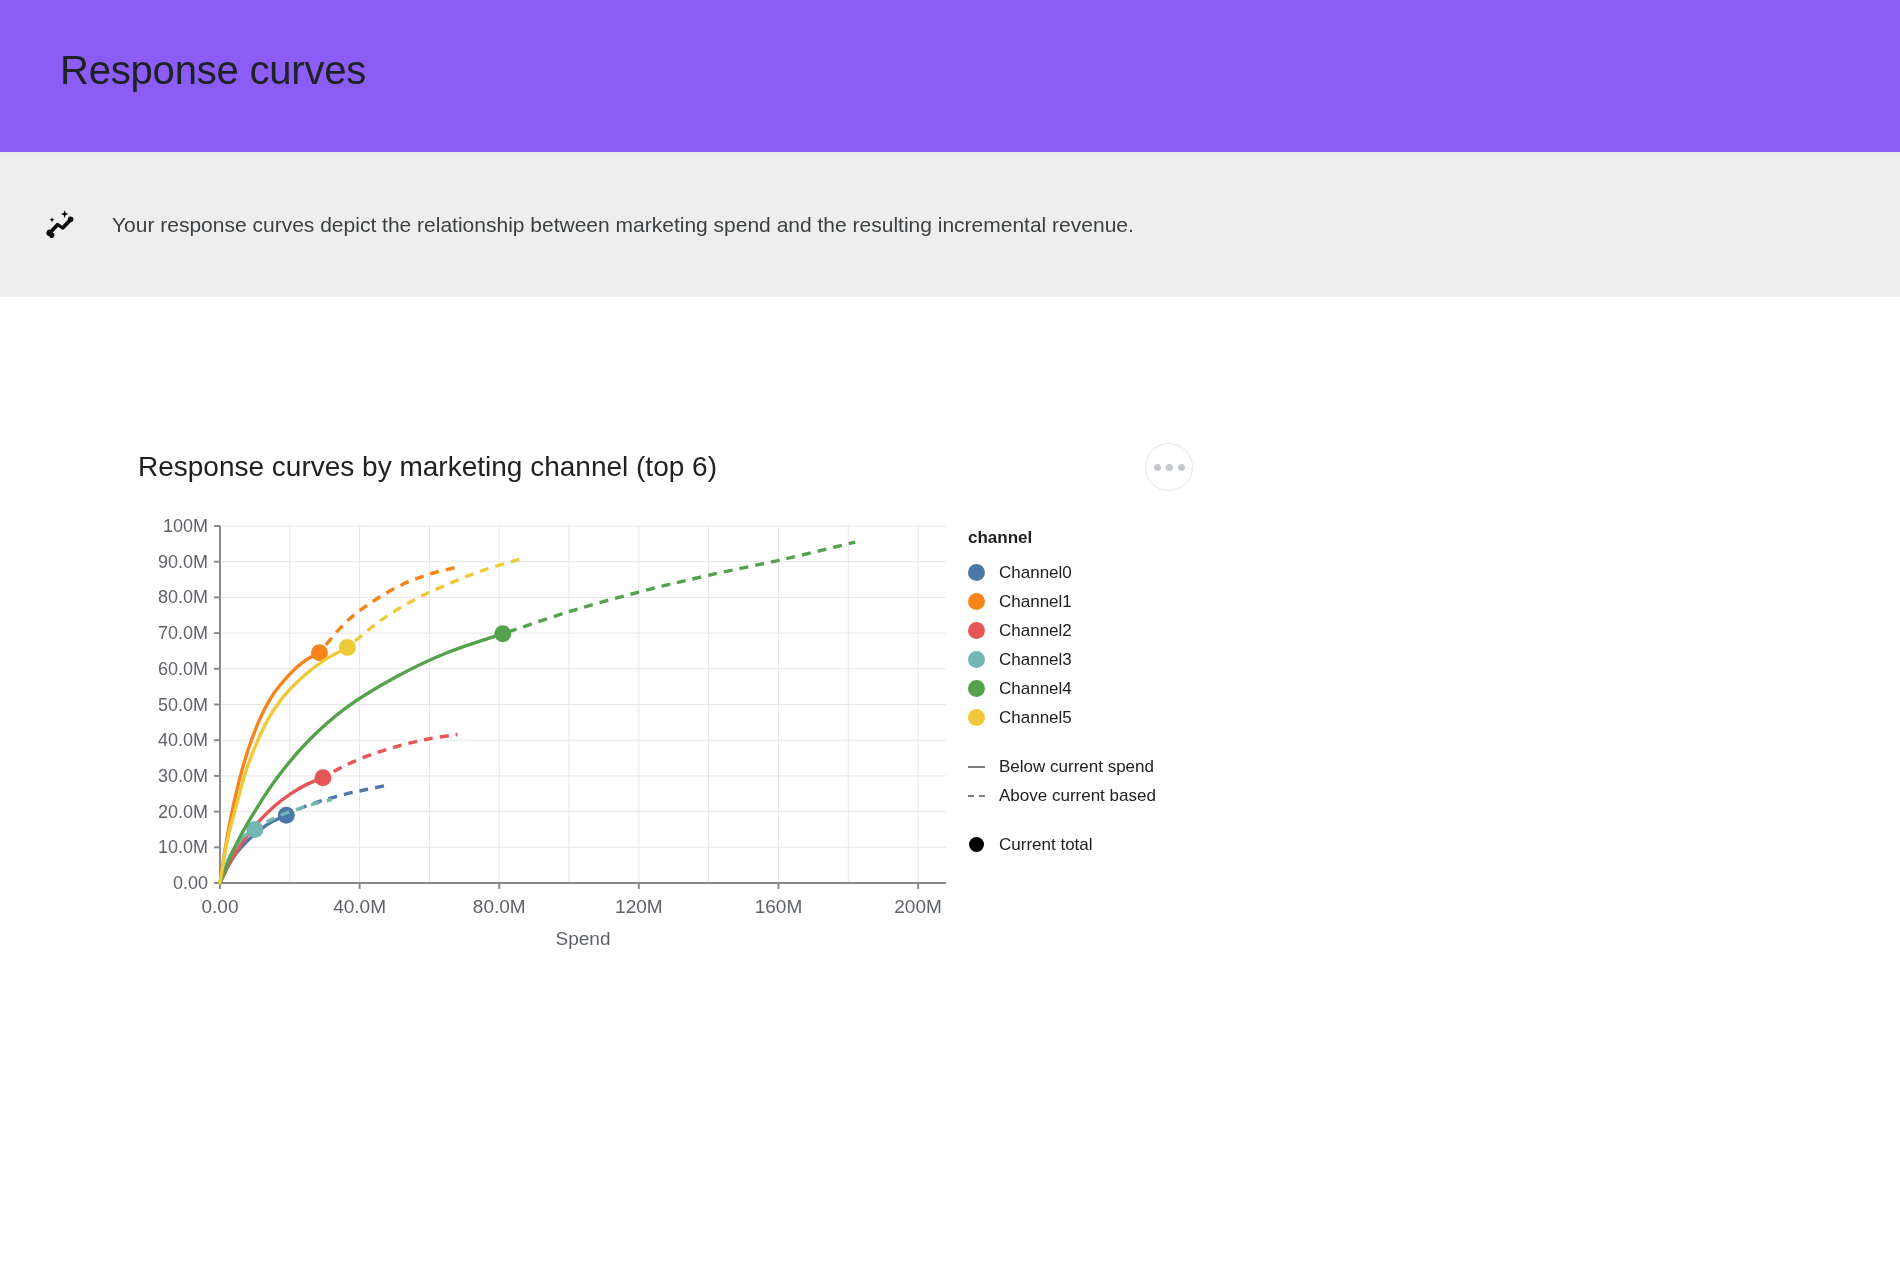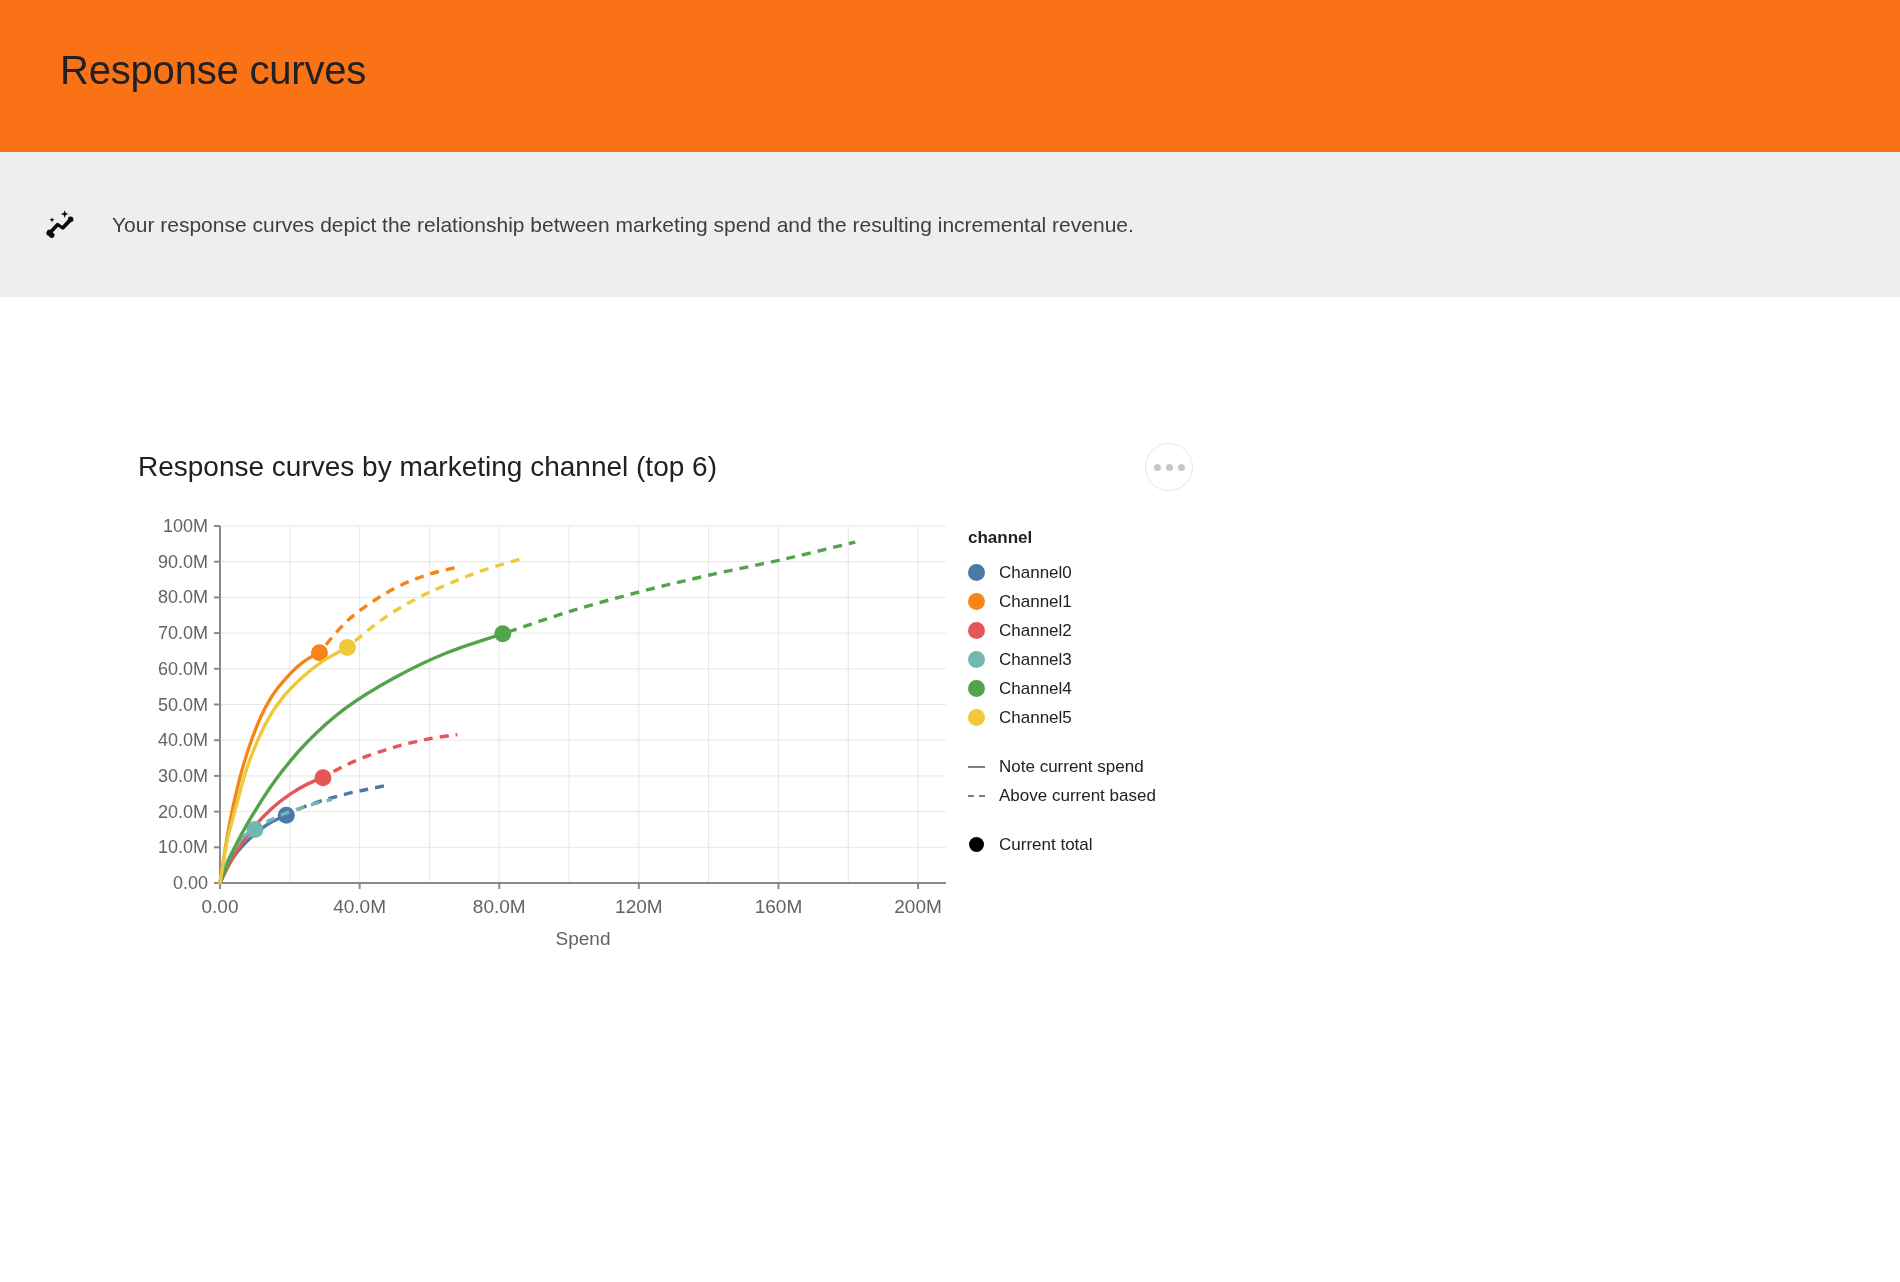--- a/index.html
+++ b/index.html
@@ -14,21 +14,21 @@
     color: #202124;
     overflow: hidden;
     position: relative;
   }
 
   
   .page-header {
     height: 153px;
     box-sizing: border-box;
     padding: 48px 0 0 60px;
-    background: #f97316;
+    background: #8b5cf6;
     border-bottom: 1px solid #e8eaed;
   }
   .page-title {
     font-size: 40px;
     font-weight: 400;
     letter-spacing: -0.2px;
     color: #202124;
     line-height: 1.1;
     margin: 0;
   }
@@ -337,21 +337,21 @@
           <span class="legend-swatch" style="background:#eeca3b"></span>
           <span class="legend-label">Channel5</span>
         </div>
 
         <div class="legend-gap"></div>
 
         <div class="legend-row">
           <span class="legend-line-box">
               <span class="legend-line-solid"></span>
             </span>
-          <span class="legend-label">Note current spend</span>
+          <span class="legend-label">Below current spend</span>
         </div>
         <div class="legend-row">
           <span class="legend-line-box">
               <span class="legend-line-dashed"></span>
             </span>
           <span class="legend-label">Above current based</span>
         </div>
 
         <div class="legend-gap"></div>
 

